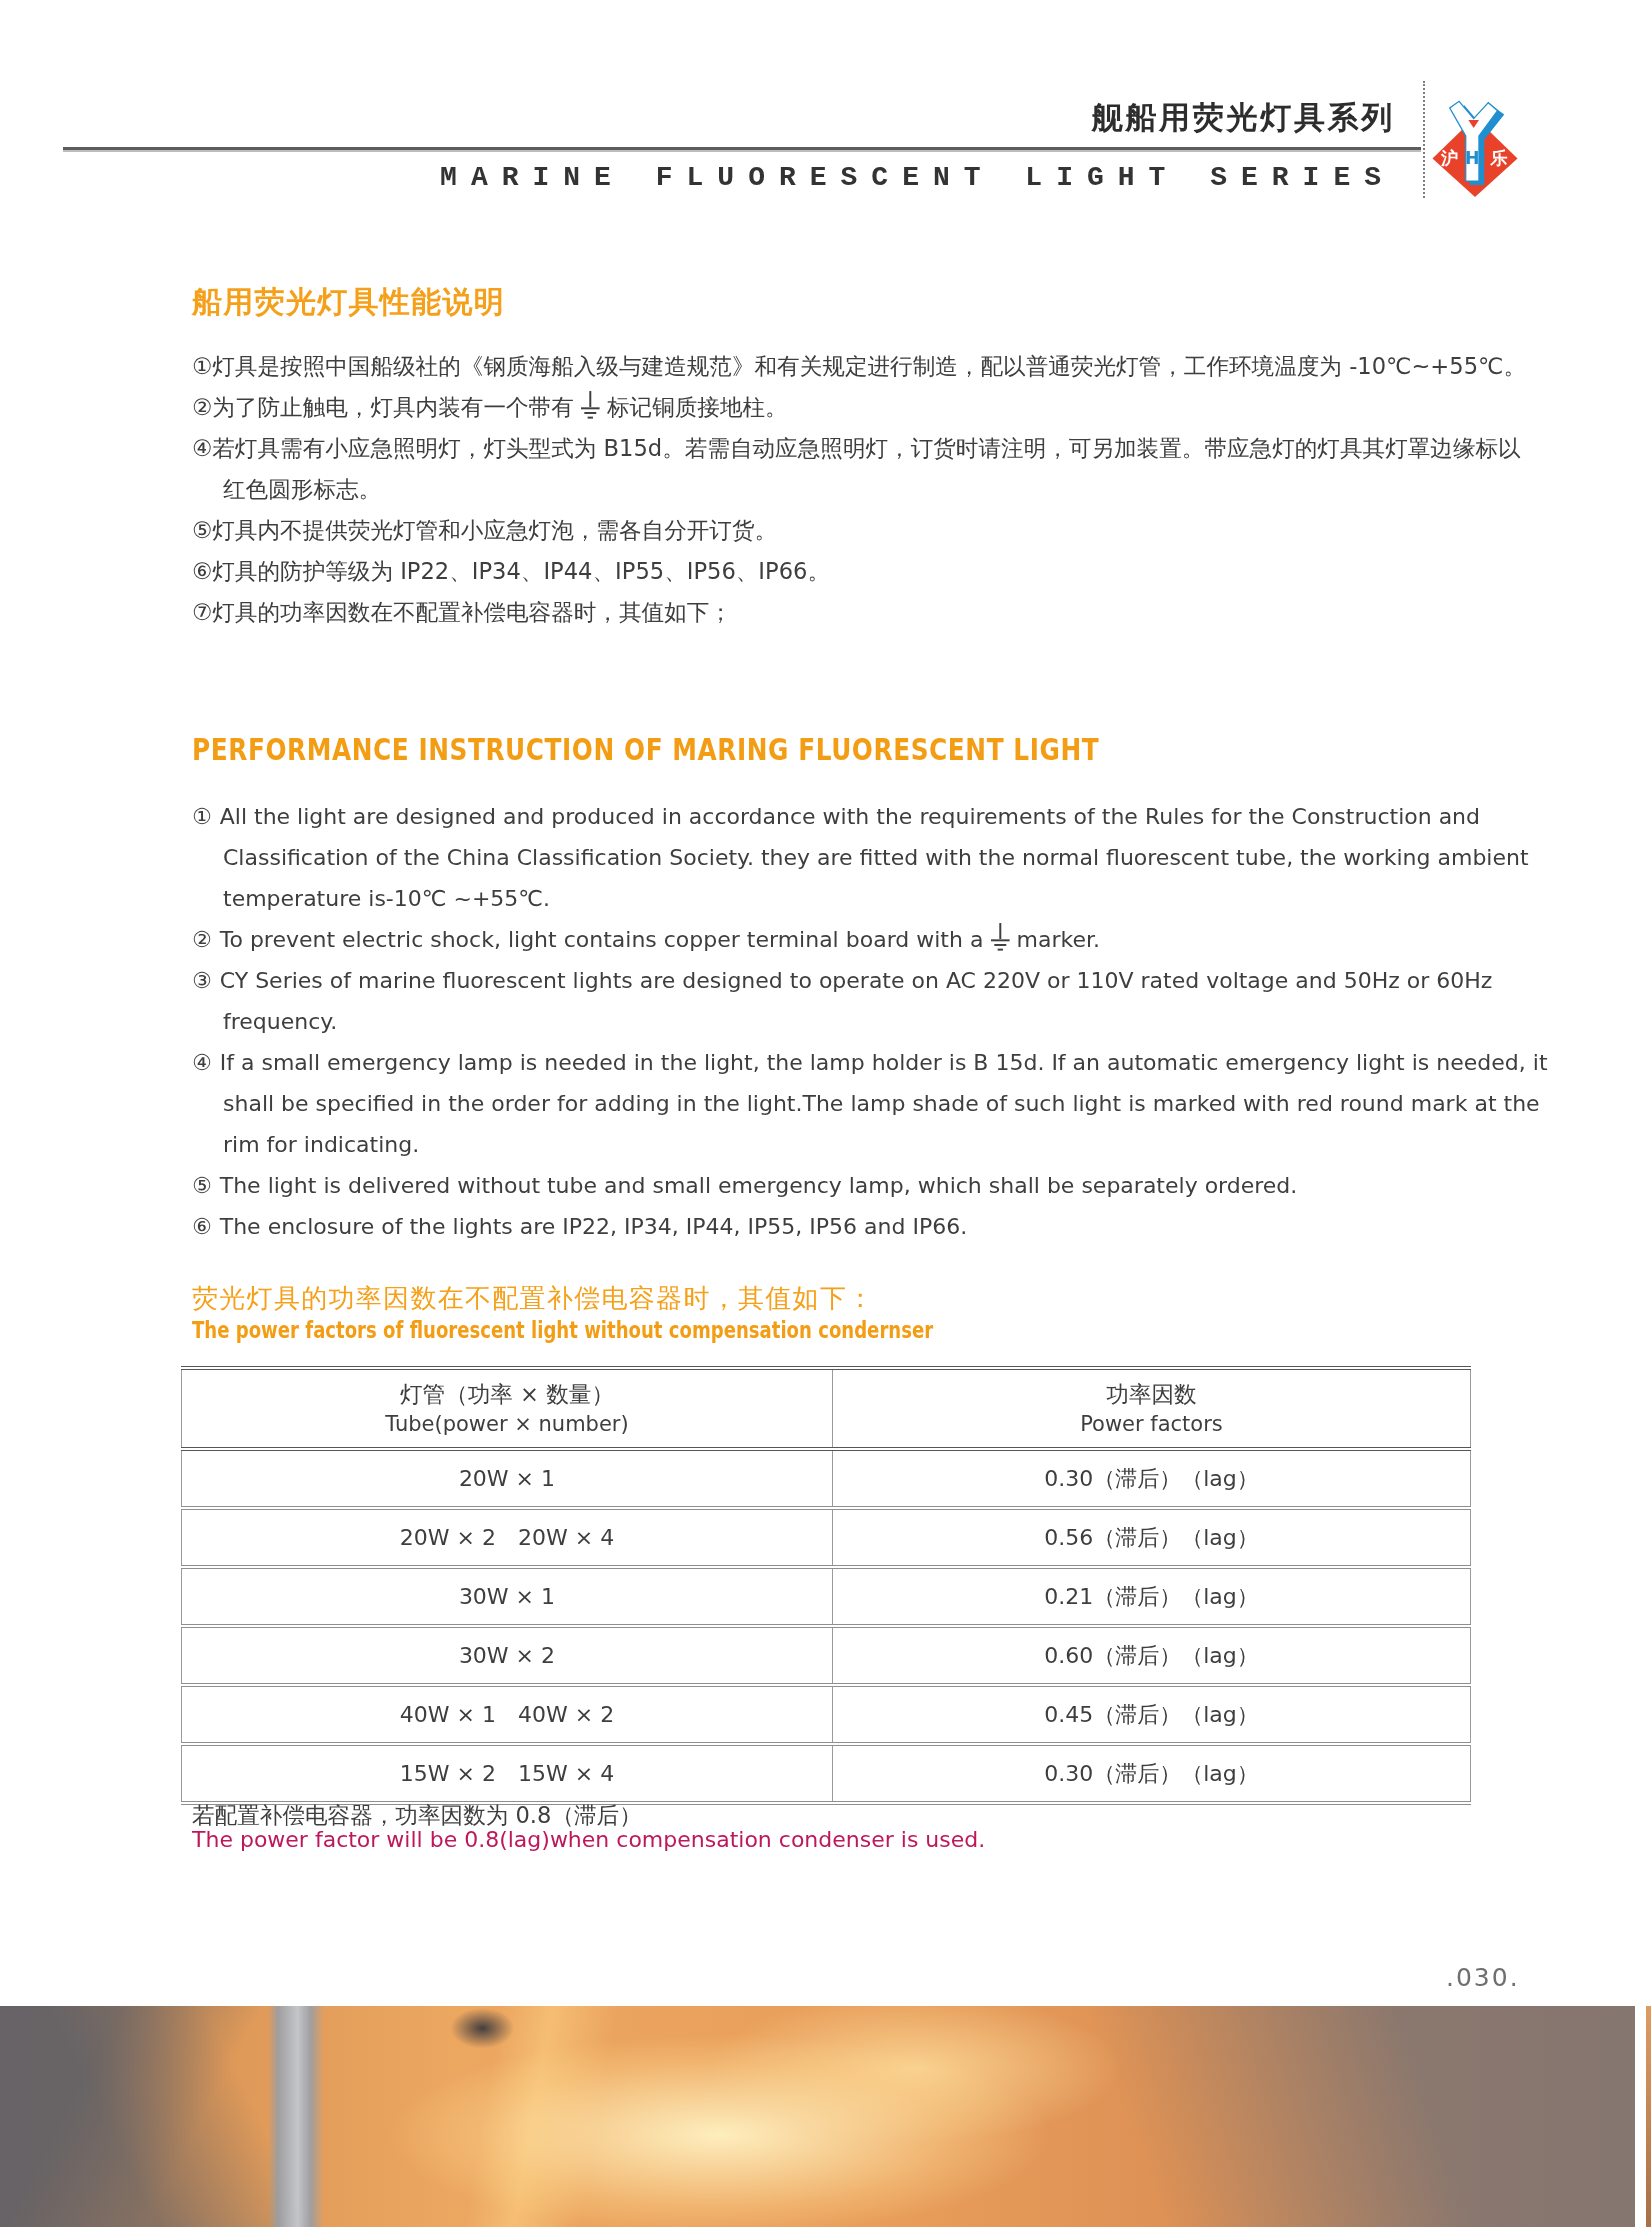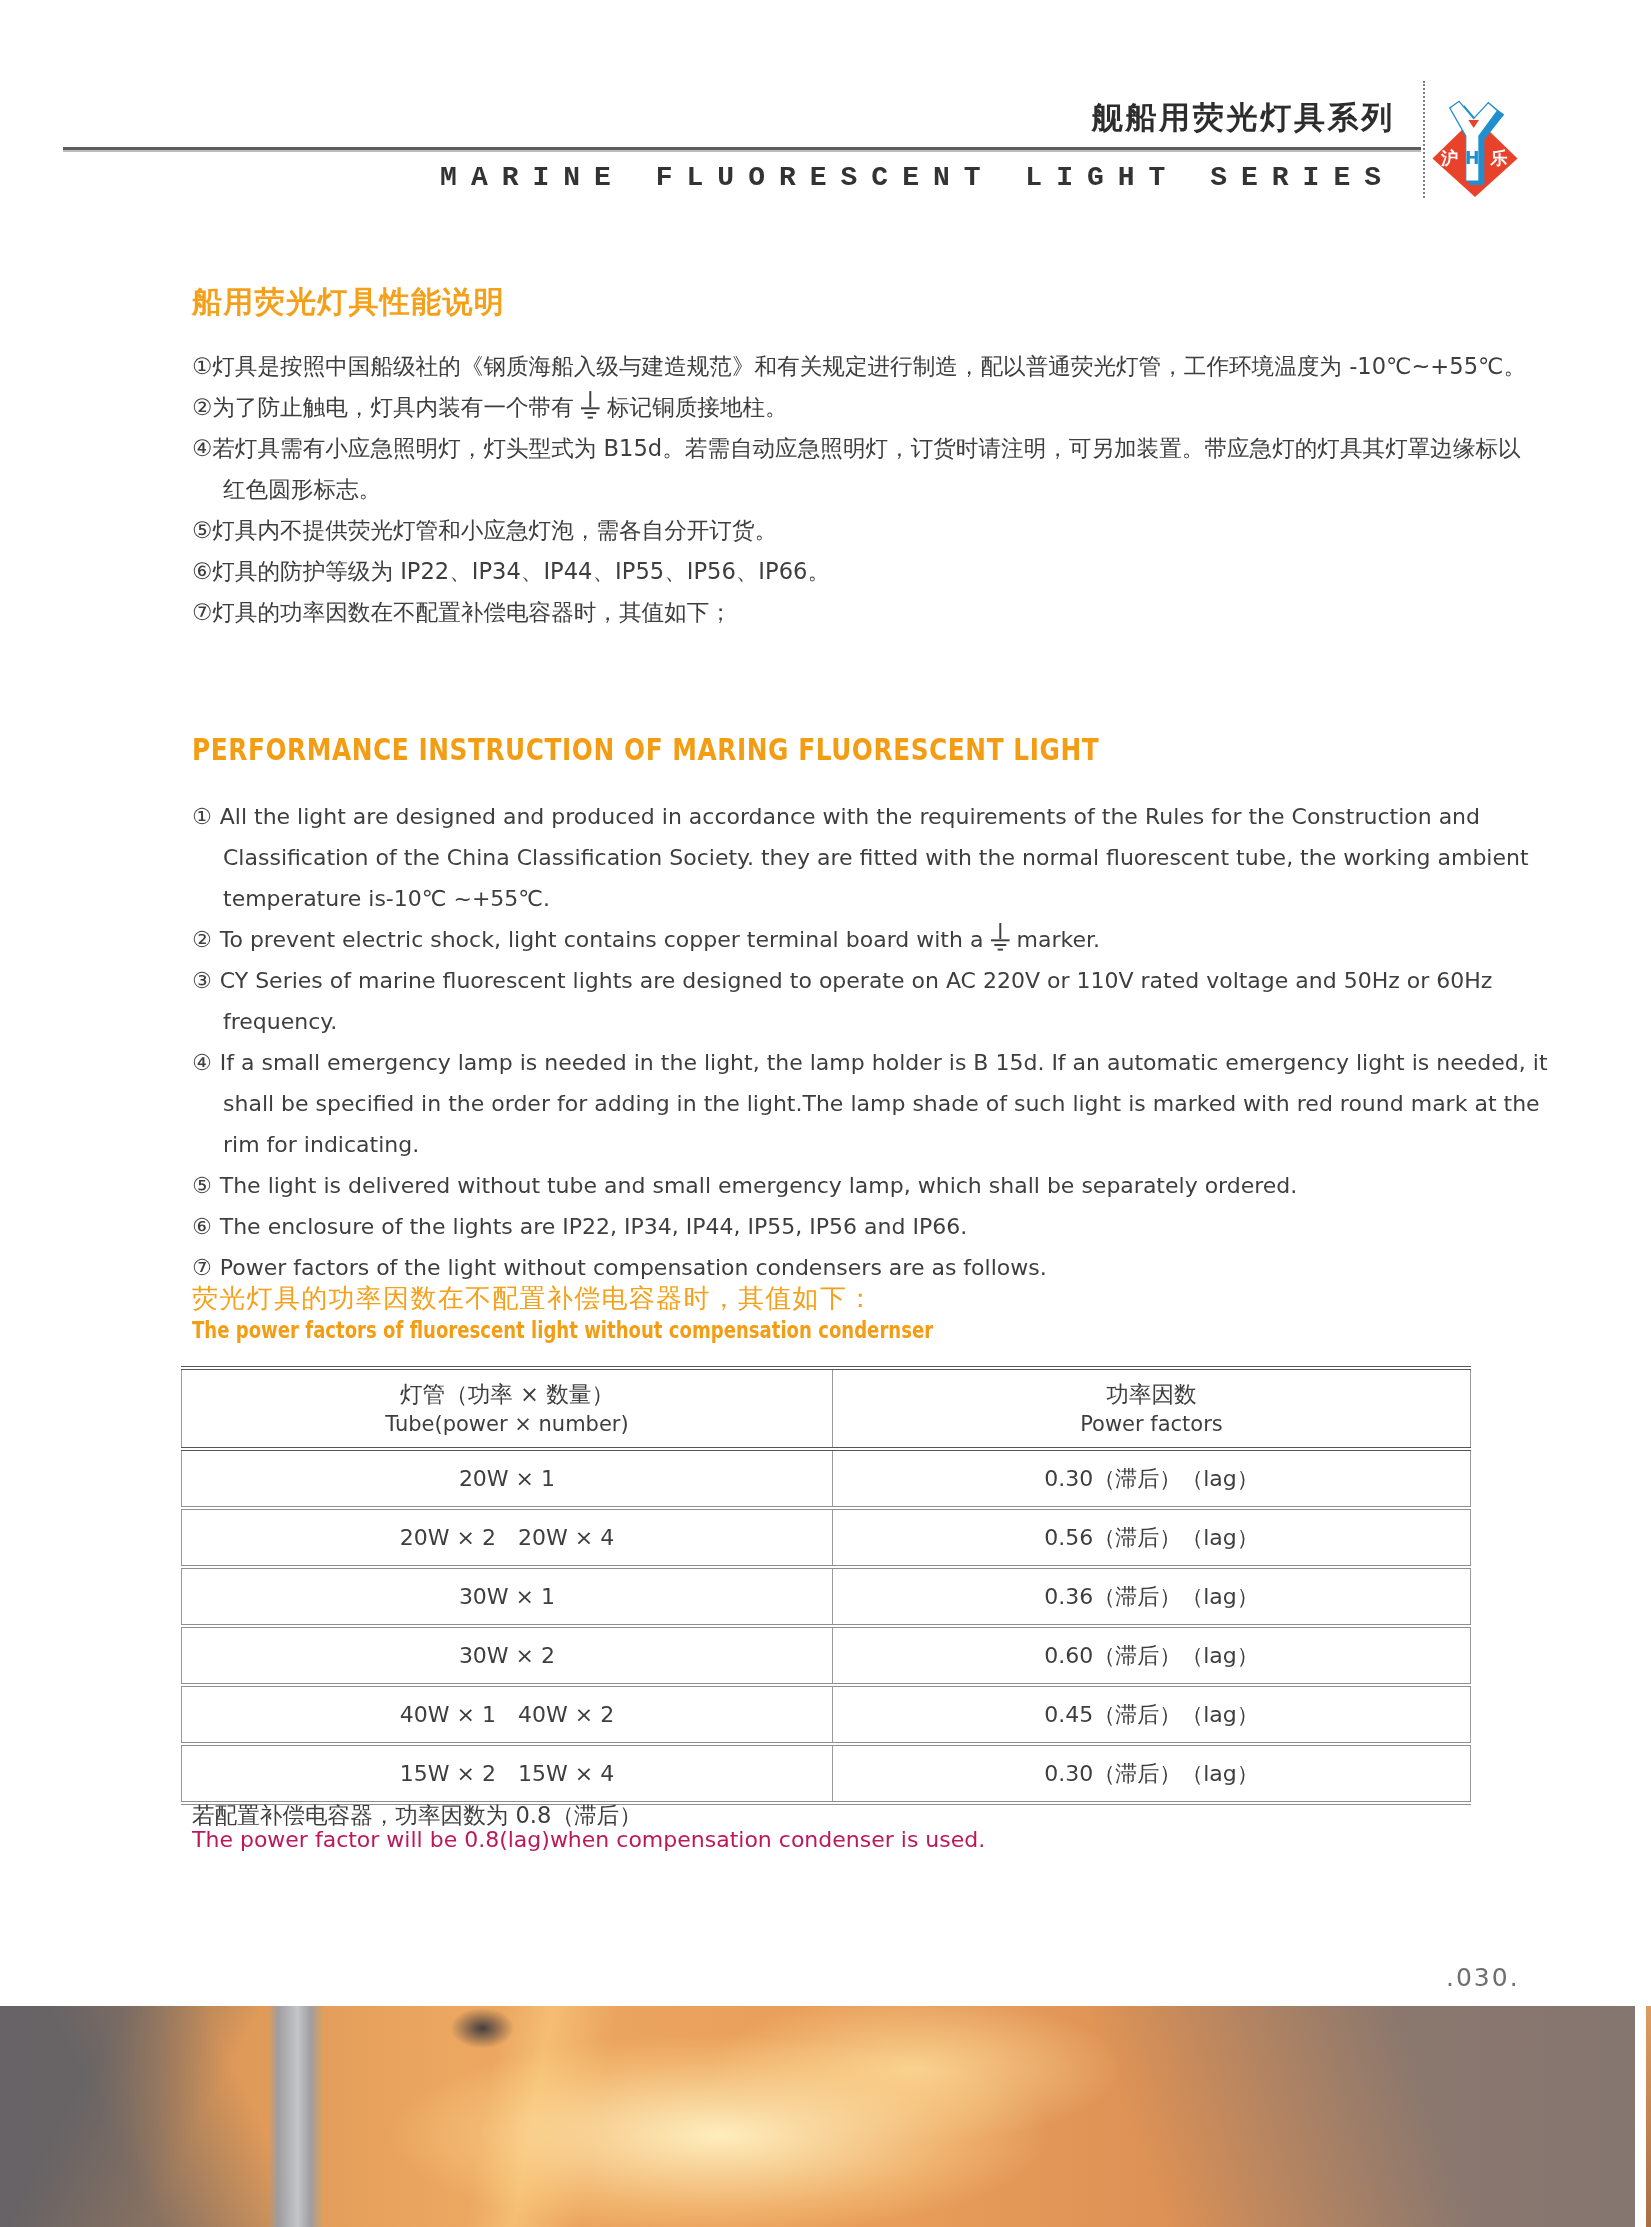--- a/index.html
+++ b/index.html
@@ -145,21 +145,20 @@
       <div class="item"><span class="num">②</span><span>To prevent electric shock, light contains copper terminal board with a</span><svg class="ground-icon" width="22.6" height="28" viewBox="0 0 34 42">
             <line x1="17" y1="0" x2="17" y2="24" stroke="#3f3f3f" stroke-width="3"></line>
             <line x1="3" y1="26" x2="31" y2="26" stroke="#3f3f3f" stroke-width="3"></line>
             <line x1="8" y1="33" x2="26" y2="33" stroke="#3f3f3f" stroke-width="3"></line>
             <line x1="13" y1="40" x2="21" y2="40" stroke="#3f3f3f" stroke-width="3"></line>
           </svg><span>marker.</span></div>
       <div class="item"><span class="num">③</span><span>CY Series of marine fluorescent lights are designed to operate on AC 220V or 110V rated voltage and 50Hz or 60Hz frequency.</span></div>
       <div class="item"><span class="num">④</span><span>If a small emergency lamp is needed in the light, the lamp holder is B 15d. If an automatic emergency light is needed, it shall be specified in the order for adding in the light.The lamp shade of such light is marked with red round mark at the rim for indicating.</span></div>
       <div class="item"><span class="num">⑤</span><span>The light is delivered without tube and small emergency lamp, which shall be separately ordered.</span></div>
       <div class="item"><span class="num">⑥</span><span>The enclosure of the lights are IP22, IP34, IP44, IP55, IP56 and IP66.</span></div>
-      <div class="item"><span class="num">⑦</span><span>Power factors of the light without compensation condensers are as follows.</span></div>
     </div>
   </div>
 
   <div class="pf-heading-zh">荧光灯具的功率因数在不配置补偿电容器时，其值如下：</div>
   <div class="pf-heading-en">The power factors of fluorescent light without compensation condernser</div>
 
   <table class="pf-table">
     <colgroup>
         <col class="c1">
         <col>
@@ -180,21 +179,21 @@
       <tr>
           <td>20W × 1</td>
           <td>0.30（滞后）（lag）</td>
         </tr>
       <tr>
           <td>20W × 2　20W × 4</td>
           <td>0.56（滞后）（lag）</td>
         </tr>
       <tr>
           <td>30W × 1</td>
-          <td>0.36（滞后）（lag）</td>
+          <td>0.21（滞后）（lag）</td>
         </tr>
       <tr>
           <td>30W × 2</td>
           <td>0.60（滞后）（lag）</td>
         </tr>
       <tr>
           <td>40W × 1　40W × 2</td>
           <td>0.45（滞后）（lag）</td>
         </tr>
       <tr>

